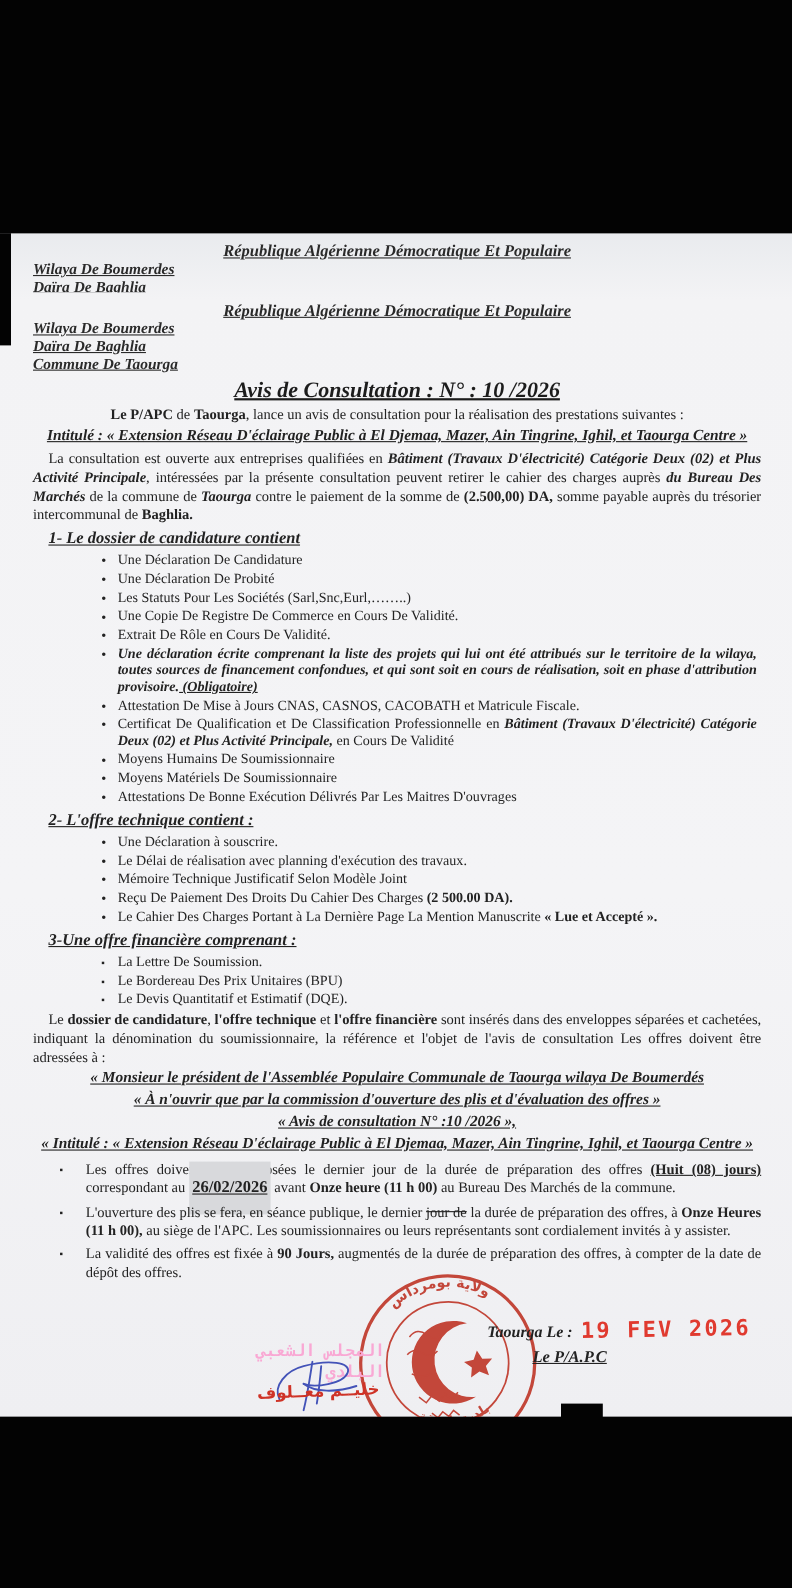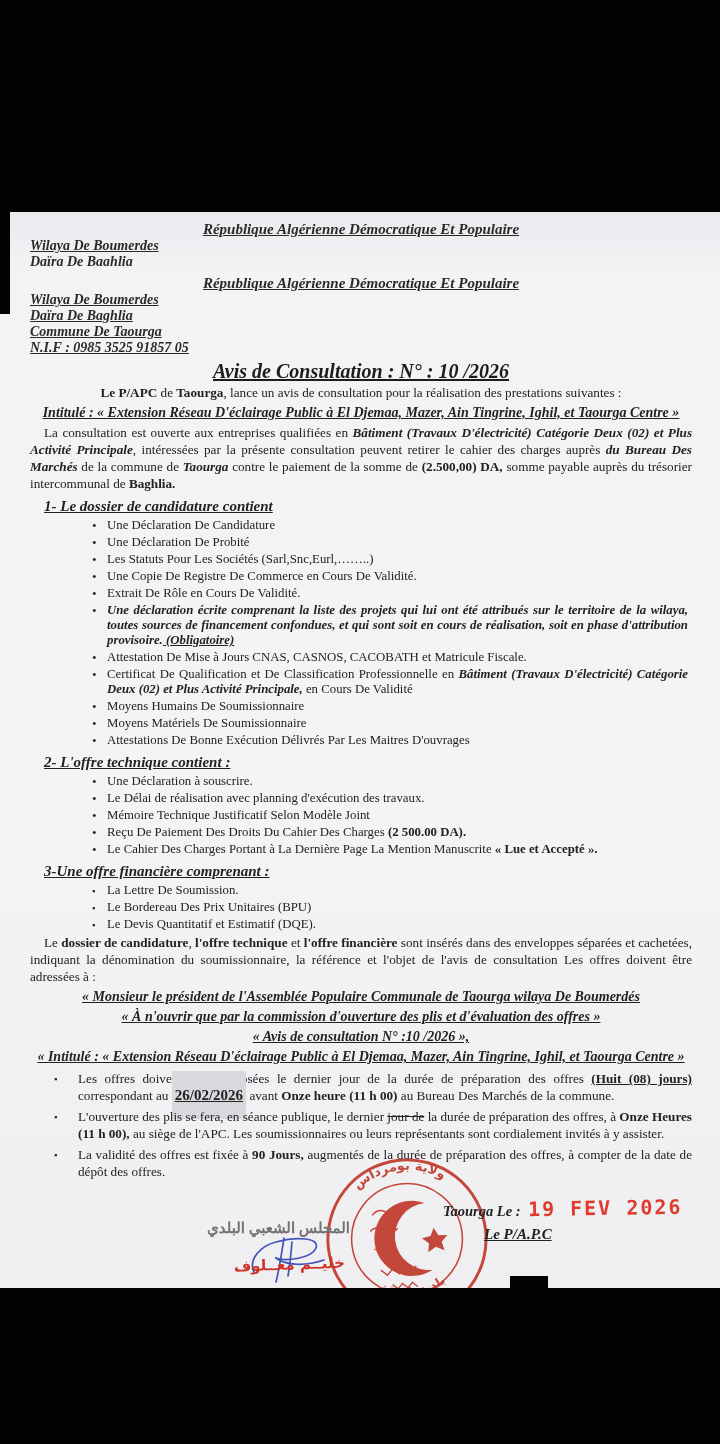--- a/index.html
+++ b/index.html
@@ -44,22 +44,22 @@
   ul.blist li::before{content:"•";position:absolute;left:2px;top:0;font-size:13px;}
   ul.sqlist li::before{content:"▪";font-size:9px;top:1px;}
   ul.final{padding-left:24px;font-size:13.2px;}
   ul.final li{line-height:17px;margin:4px 0;padding-left:24px;}
   ul.final li::before{content:"▪";font-size:9px;left:0;top:1px;}
   .addr{ text-align:center;font-size:14px;font-weight:bold;font-style:italic;
          text-decoration:underline;line-height:19px;margin:1px auto;}
   .addr-wide{width:650px;}
   
   .abs{position:absolute;}
-  #council-ar{left:200px;top:1219px;width:150px;color:#737373;font-weight:bold;font-size:15px;
-              direction:rtl;font-family:Liberation Serif, serif;z-index:10;}
+  #council-ar{left:200px;top:1219px;width:150px;color:#f9a8d4;font-weight:bold;font-size:15px;
+              direction:rtl;font-family:Liberation Mono, monospace;z-index:10;}
   #name-ar{left:210px;top:1256px;width:135px;color:#cf3327;font-weight:bold;font-size:15px;
            direction:rtl;font-family:"DejaVu Sans",sans-serif;transform:rotate(-2deg);z-index:12;}
   #sig{left:246px;top:1232px;z-index:11;}
   #place-date{left:443px;top:1203px;font-size:14.5px;font-weight:bold;font-style:italic;z-index:12;}
   #date-stamp{left:528px;top:1196px;font-family:"DejaVu Sans Mono",monospace;font-weight:bold;
               font-size:20px;color:#e03a2f;letter-spacing:2px;transform:rotate(-1deg);z-index:12;}
   #role{left:484px;top:1226px;font-size:15px;font-weight:bold;font-style:italic;
         text-decoration:underline;z-index:12;}
   #stamp{left:318px;top:1150px;width:178px;height:178px;z-index:9;transform:rotate(-7deg);opacity:.92;}
 </style>
@@ -72,21 +72,20 @@
     <div id="content">
 
       <div class="republic">République Algérienne Démocratique Et Populaire</div>
       <div class="hdr-line">Wilaya De Boumerdes</div>
       <div class="hdr-line clip-line">Daïra De Baghlia</div>
       <div class="hdr-gap"></div>
       <div class="republic">République Algérienne Démocratique Et Populaire</div>
       <div class="hdr-line">Wilaya De Boumerdes</div>
       <div class="hdr-line">Daïra De Baghlia</div>
       <div class="hdr-line">Commune De Taourga</div>
-      <div class="hdr-line">N.I.F : 0985 3525 91857 05</div>
 
       <div id="doc-title">Avis de Consultation : N° : 10 /2026</div>
       <div class="intro"><span class="rb">Le P/APC</span><span> de </span><span class="rb">Taourga</span><span>, lance un avis de consultation pour la réalisation des prestations suivantes :</span></div>
       <div class="subject">Intitulé : « Extension Réseau D'éclairage Public à El Djemaa, Mazer, Ain Tingrine, Ighil, et Taourga Centre »</div>
       <div class="para"><span>La consultation est ouverte aux entreprises qualifiées en </span><span class="rb ri">Bâtiment (Travaux D'électricité) Catégorie Deux (02) et Plus Activité Principale</span><span>, intéressées par la présente consultation peuvent retirer le cahier des charges auprès </span><span class="rb ri">du Bureau Des Marchés</span><span> de la commune de </span><span class="rb ri">Taourga</span><span> contre le paiement de la somme de </span><span class="rb">(2.500,00) DA,</span><span> somme payable auprès du trésorier intercommunal de </span><span class="rb">Baghlia.</span></div>
 
       <div class="sec-head">1- Le dossier de candidature contient</div>
       <ul class="blist">
           <li><span>Une Déclaration De Candidature</span></li>
           <li><span>Une Déclaration De Probité</span></li>

